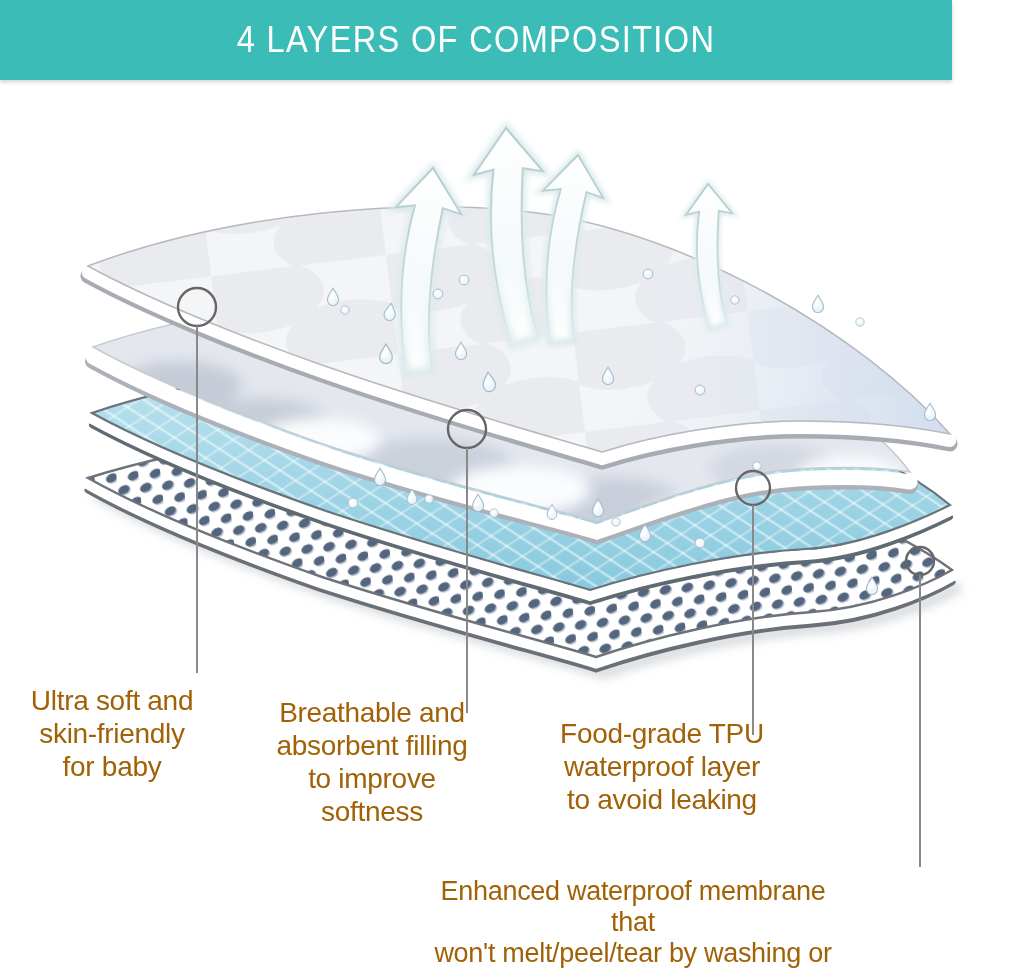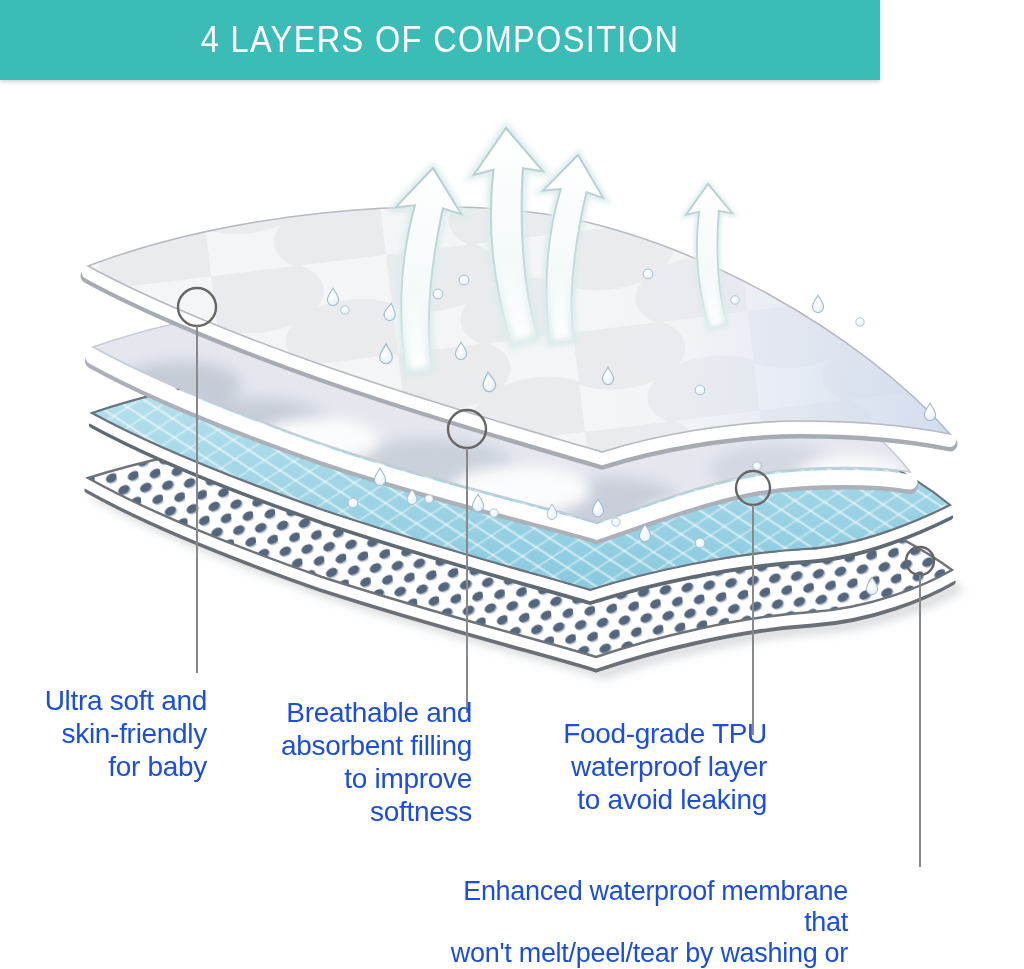--- a/index.html
+++ b/index.html
@@ -1,25 +1,25 @@
 <!DOCTYPE html>
 <html><head>
 <meta charset="utf-8">
 <style>
   html,body{margin:0;padding:0;background:#ffffff;}
   body{width:1024px;height:969px;position:relative;overflow:hidden;
        font-family:"Liberation Sans","DejaVu Sans",sans-serif;}
-  .header{position:absolute;left:0;top:0;width:880px;height:80px;
+  .header{position:absolute;left:0;top:0;width:952px;height:80px;
           background:#3bbcb6;box-shadow:0 2px 4px rgba(0,0,0,.18);z-index:5;}
   .header-title{width:100%;height:80px;line-height:80px;text-align:center;
           color:#ffffff;font-size:37px;font-weight:400;letter-spacing:1.5px;
           transform:scaleX(.88);transform-origin:50% 50%;white-space:nowrap;}
   svg.illustration{position:absolute;left:0;top:0;z-index:1;}
-  .callout-label{position:absolute;color:#1d4ed8;white-space:pre-line;z-index:4;
-          font-size:28px;line-height:33px;letter-spacing:-.3px;text-align:right;}
+  .callout-label{position:absolute;color:#a16207;white-space:pre-line;z-index:4;
+          font-size:28px;line-height:33px;letter-spacing:-.3px;text-align:center;}
   #label-1{left:17px;top:684px;width:190px;}
   #label-2{left:272px;top:696px;width:200px;}
   #label-3{left:557px;top:717px;width:210px;}
   #label-4{left:418px;top:876px;width:430px;font-size:27px;line-height:31px;}
 </style>
 </head>
 <body>
 
 <div class="header">
   <div class="header-title">4 LAYERS OF COMPOSITION</div>

